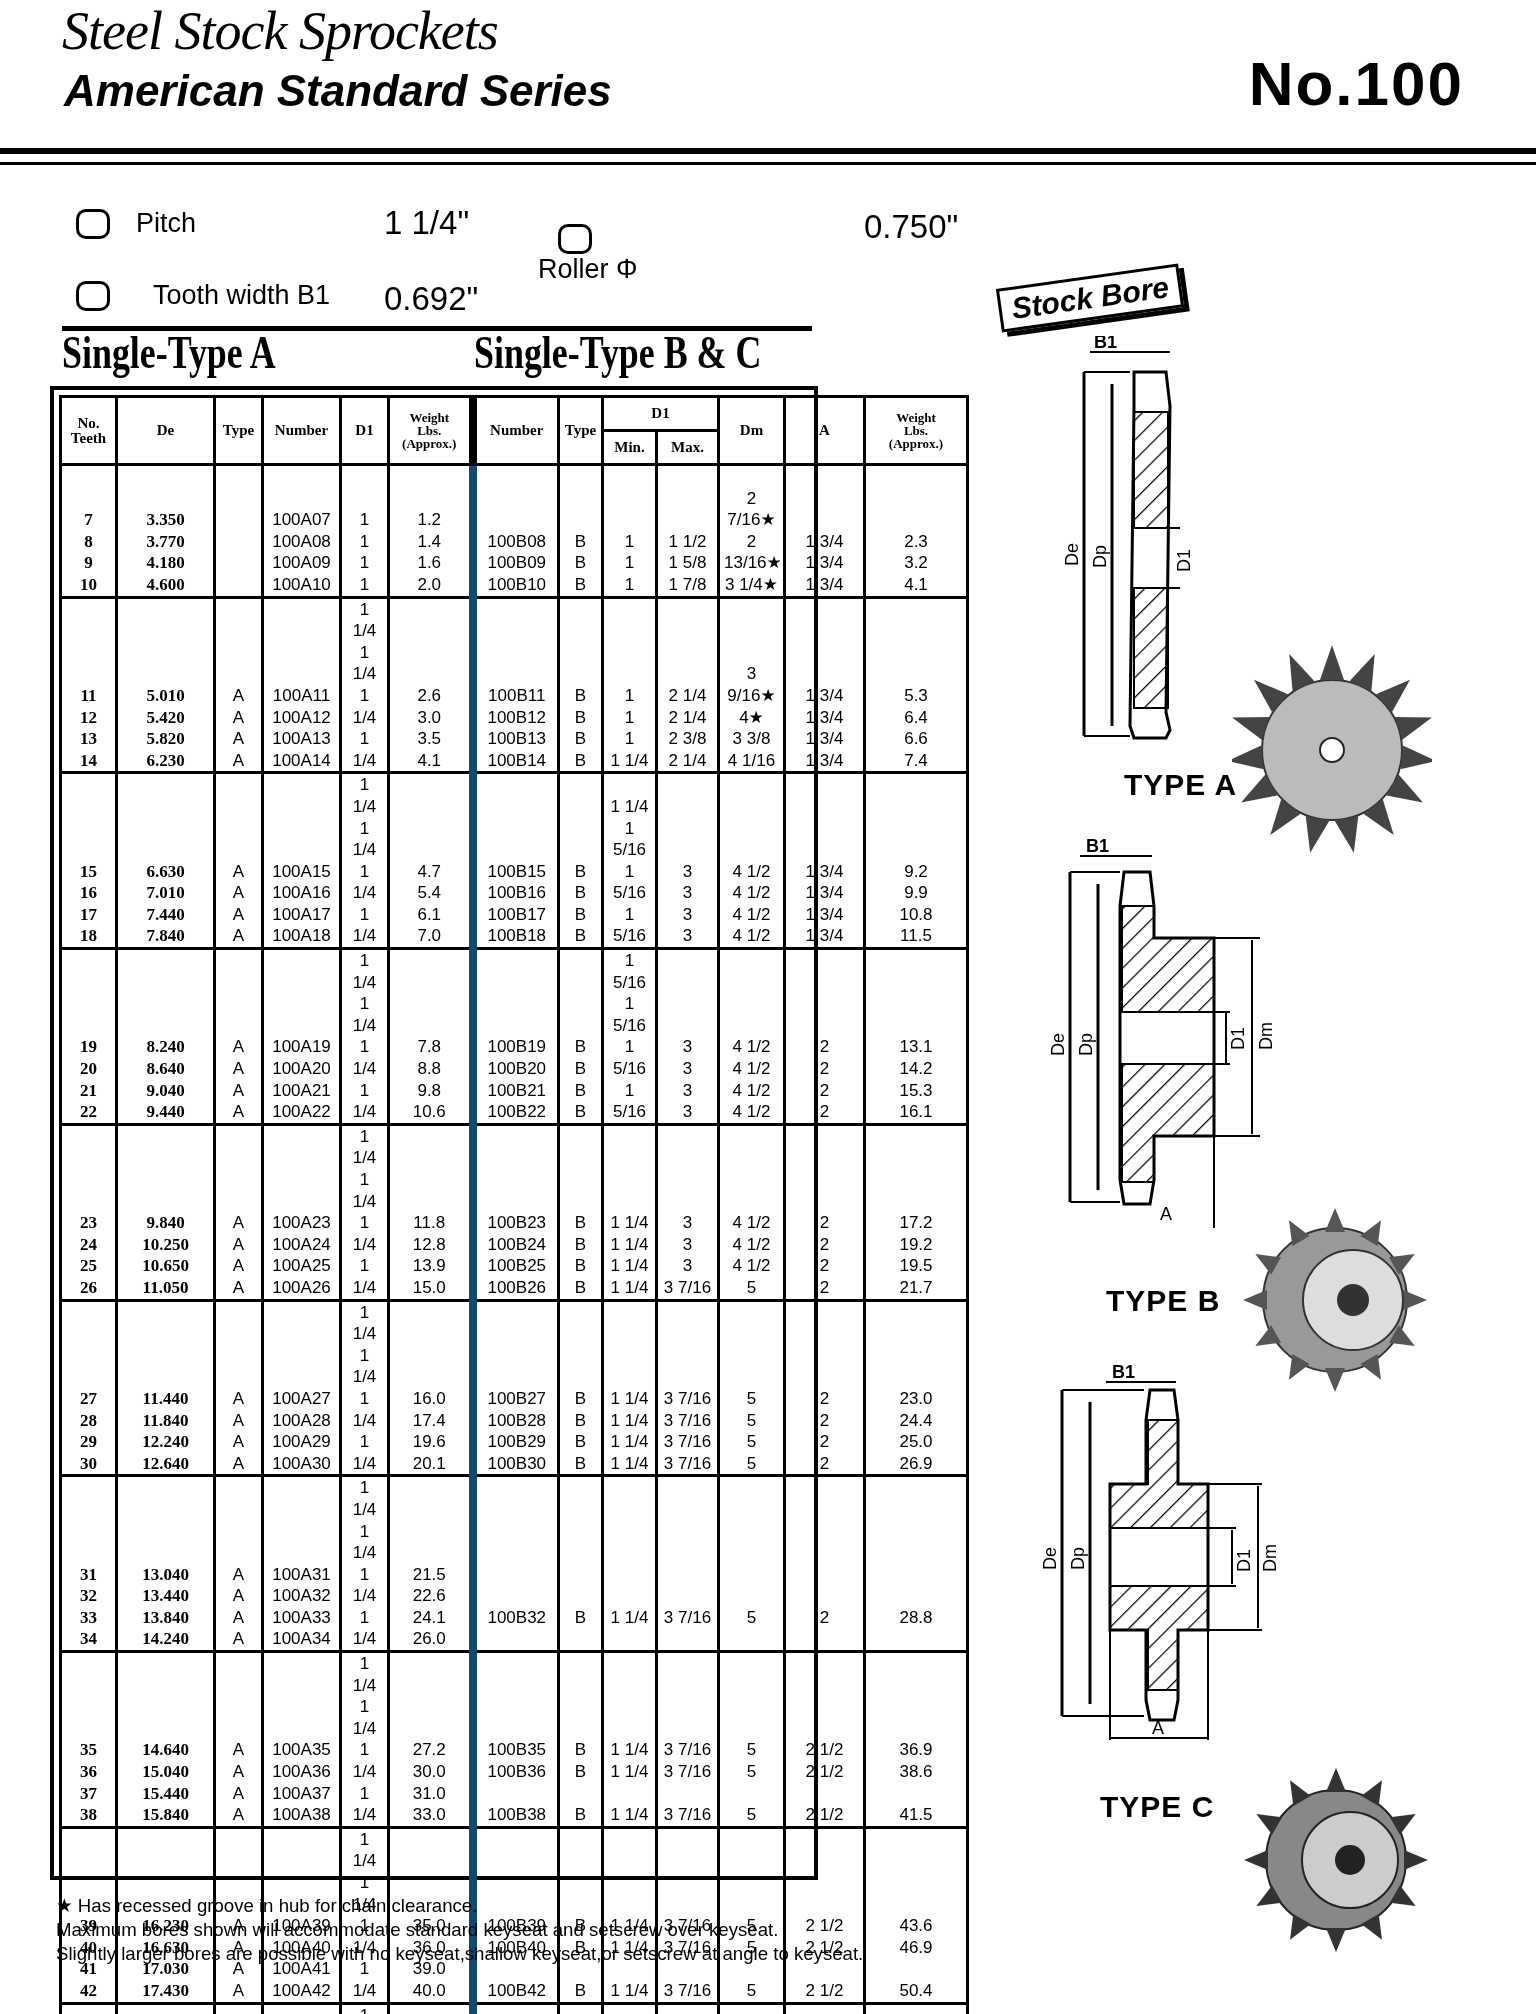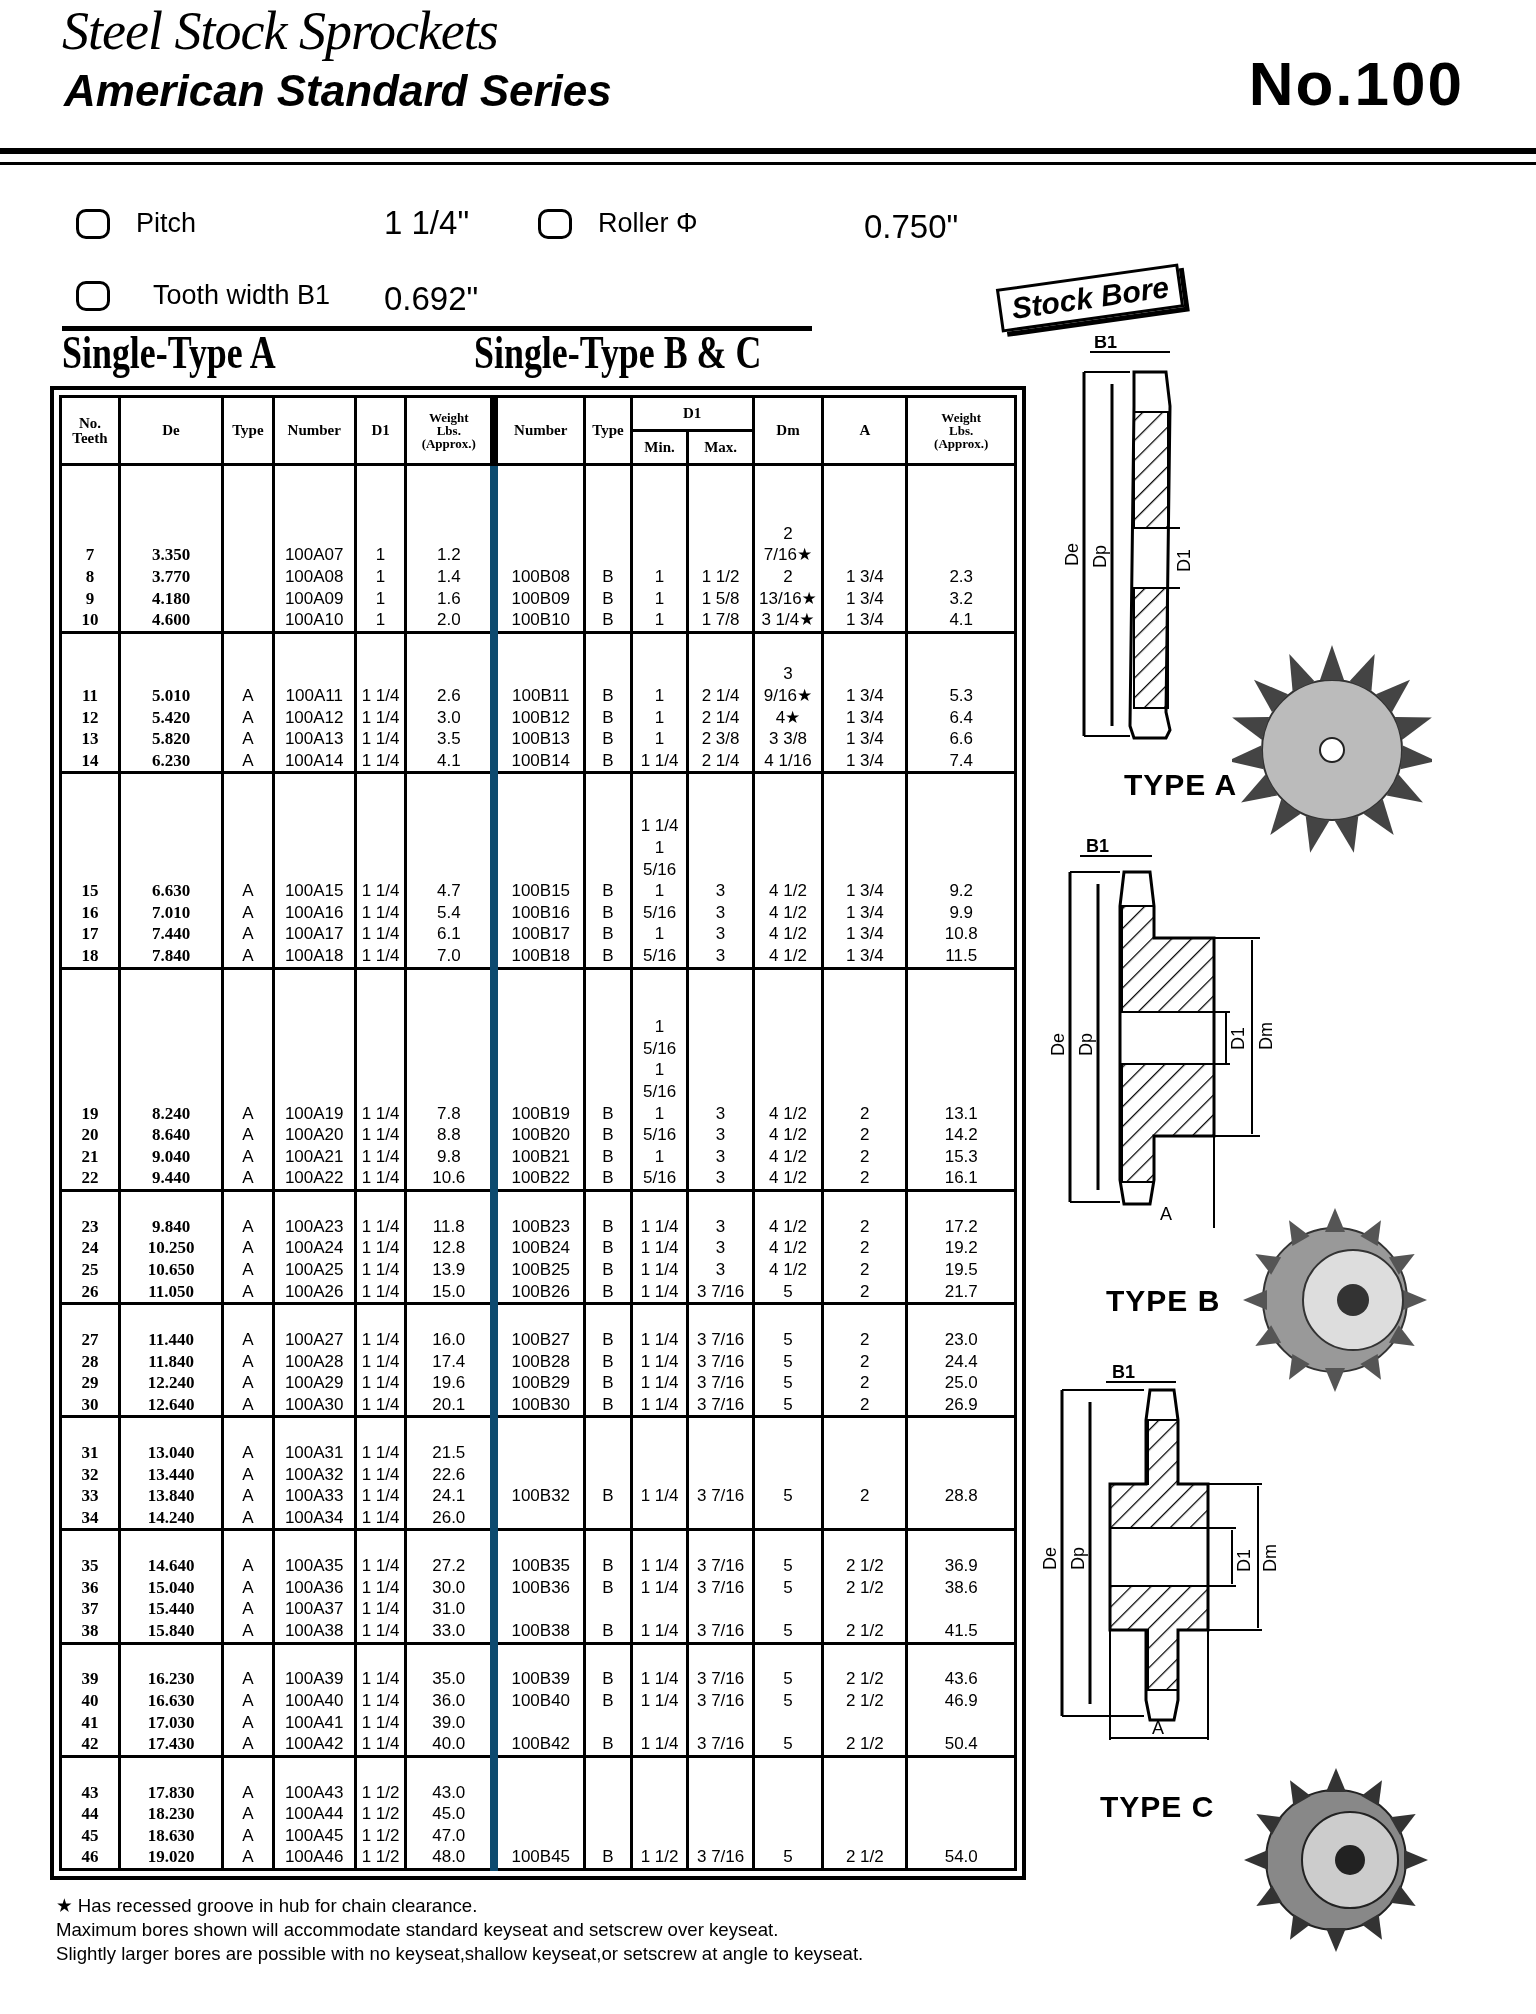--- a/index.html
+++ b/index.html
@@ -7,21 +7,21 @@
   .title1{position:absolute;left:62px;top:0px;font-family:"Liberation Serif",serif;font-style:italic;font-weight:normal;font-size:54px;letter-spacing:-1px;}
   .title2{position:absolute;left:64px;top:66px;font-family:"Liberation Sans",sans-serif;font-style:italic;font-weight:bold;font-size:44px;}
   .model{position:absolute;right:72px;top:48px;font-weight:bold;font-size:62px;letter-spacing:2px;}
   .rule1{position:absolute;left:0;top:148px;width:1536px;height:6px;background:#000;}
   .rule2{position:absolute;left:0;top:162px;width:1536px;height:3px;background:#000;}
   .spec{position:absolute;font-size:27px;display:flex;align-items:center;}
   .spec .box{width:28px;height:24px;border:3px solid #000;border-radius:10px;margin-right:26px;display:inline-block;}
   .spec-val{position:absolute;font-size:33px;}
   .sec-rule{position:absolute;left:62px;top:326px;width:750px;height:5px;background:#000;}
   .sec-title{position:absolute;top:326px;font-family:"Liberation Serif",serif;font-weight:bold;font-size:46px;transform:scaleX(0.78);transform-origin:left top;}
-  .table-wrap{position:absolute;left:50px;top:386px;width:976px;height:1494px;border:4px solid #000;padding:5px;box-sizing:border-box;}
+  .table-wrap{position:absolute;left:50px;top:386px;width:768px;height:1494px;border:4px solid #000;padding:5px;box-sizing:border-box;}
   table{border-collapse:collapse;width:100%;height:100%;table-layout:fixed;}
   th{font-family:"Liberation Serif",serif;font-weight:bold;font-size:15px;line-height:15px;border:3px solid #000;padding:2px;text-align:center;vertical-align:middle;}
   td{border-left:3px solid #000;border-right:3px solid #000;font-size:17px;line-height:21.6px;padding:0 4px;vertical-align:bottom;white-space:pre-line;}
   tr.grp td{border-bottom:3px solid #000;}
   td.c{text-align:center;}
   td.dv{border-left:8px solid #0c4a6e;}
   .serif{font-family:"Liberation Serif",serif;font-weight:bold;}
   .notes{position:absolute;left:56px;top:1894px;font-size:19px;line-height:24px;transform:scaleX(0.98);transform-origin:left top;}
   .stock-bore{position:absolute;left:998px;top:276px;border:3px solid #000;padding:2px 10px;font-weight:bold;font-size:30px;transform:rotate(-8deg);font-style:italic;box-shadow:5px 5px 0 #000;background:#fff;}
   .type-label{position:absolute;font-size:30px;font-weight:bold;letter-spacing:1px;}
@@ -34,21 +34,21 @@
 <div class="title2">American Standard Series</div>
 <div class="model">No.100</div>
 <div class="rule1"></div>
 <div class="rule2"></div>
 
 <div class="spec" style="left:76px;top:208px;">
   <span class="box"></span>
   <span>Pitch</span>
 </div>
 <div class="spec-val" style="left:384px;top:204px;">1 1/4"</div>
-<div class="spec" style="left:538px;top:208px;">
+<div class="spec" style="left:538px;top:224px;flex-direction:column;">
   <span class="box"></span>
   <span>Roller Φ</span>
 </div>
 <div class="spec-val" style="left:864px;top:208px;">0.750"</div>
 <div class="spec" style="left:76px;top:280px;gap:17px;">
   <span class="box"></span>
   <span>Tooth width B1</span>
 </div>
 <div class="spec-val" style="left:384px;top:280px;">0.692"</div>
 

